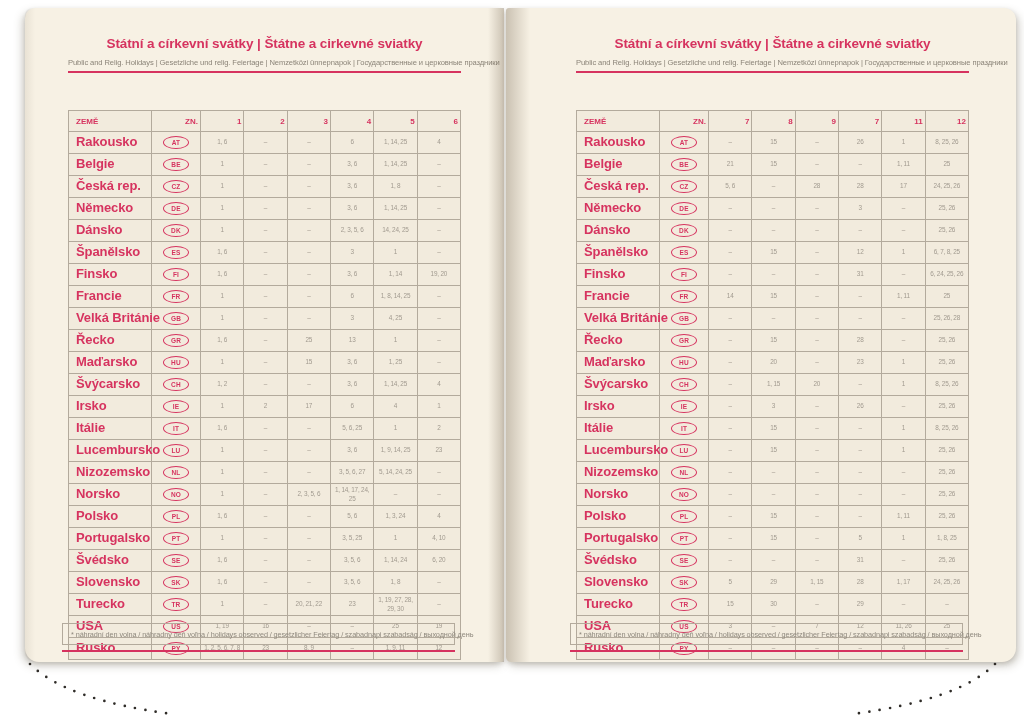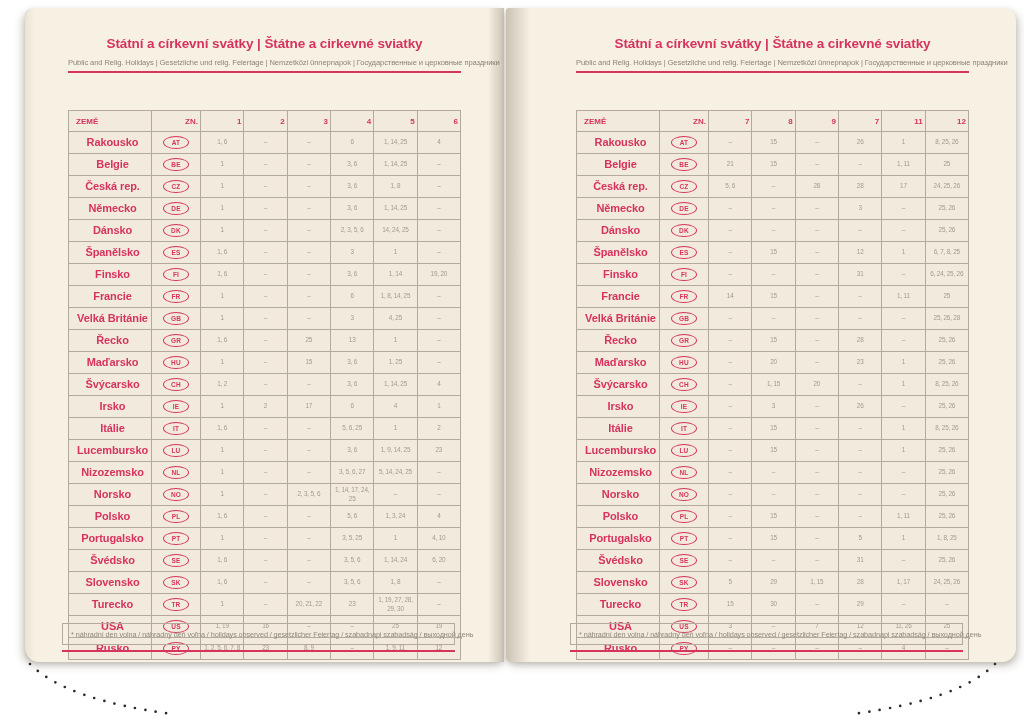--- a/index.html
+++ b/index.html
@@ -58,21 +58,21 @@
   table.holidays th{
     color:#d6335f;font-size:8px;font-weight:bold;height:20px;text-align:right;padding:0 2px;
   }
   table.holidays th.c-country{width:73px;text-align:left;padding-left:7px;}
   table.holidays th.c-code{width:44px;}
   table.holidays td{
     font-size:6.4px;color:#a19a8f;text-align:center;height:19px;
     padding:1px 2px;line-height:1.3;letter-spacing:-0.2px;
   }
   table.holidays td.c-country{
-    color:#d6335f;font-weight:bold;font-size:11px;text-align:center;
+    color:#d6335f;font-weight:bold;font-size:13px;text-align:left;
     padding-left:7px;letter-spacing:-0.1px;white-space:nowrap;
   }
   table.holidays td.c-code{padding:0;}
   .badge{
     display:inline-block;width:24px;height:11px;line-height:11px;
     border:1px solid #d6335f;border-radius:50%;
     color:#d6335f;font-size:6.5px;font-weight:bold;text-align:center;
     letter-spacing:0.2px;
   }
 

